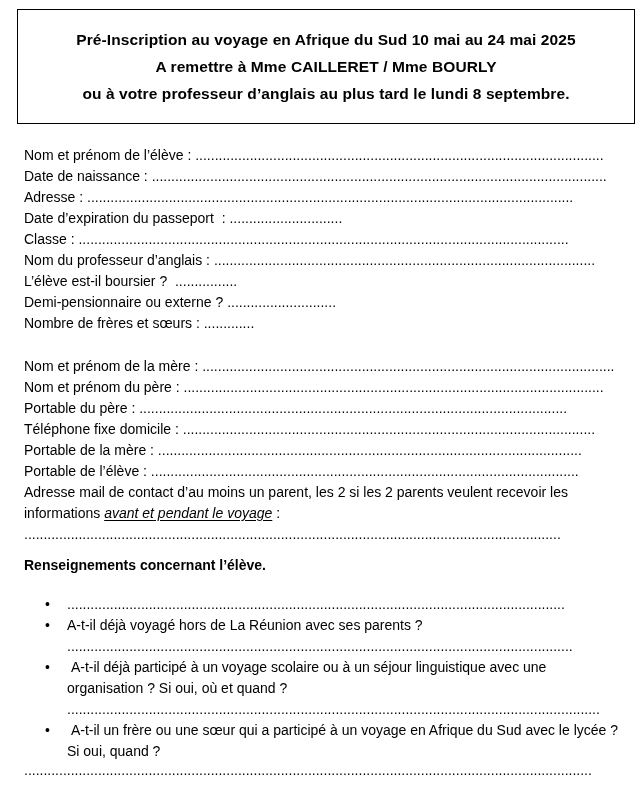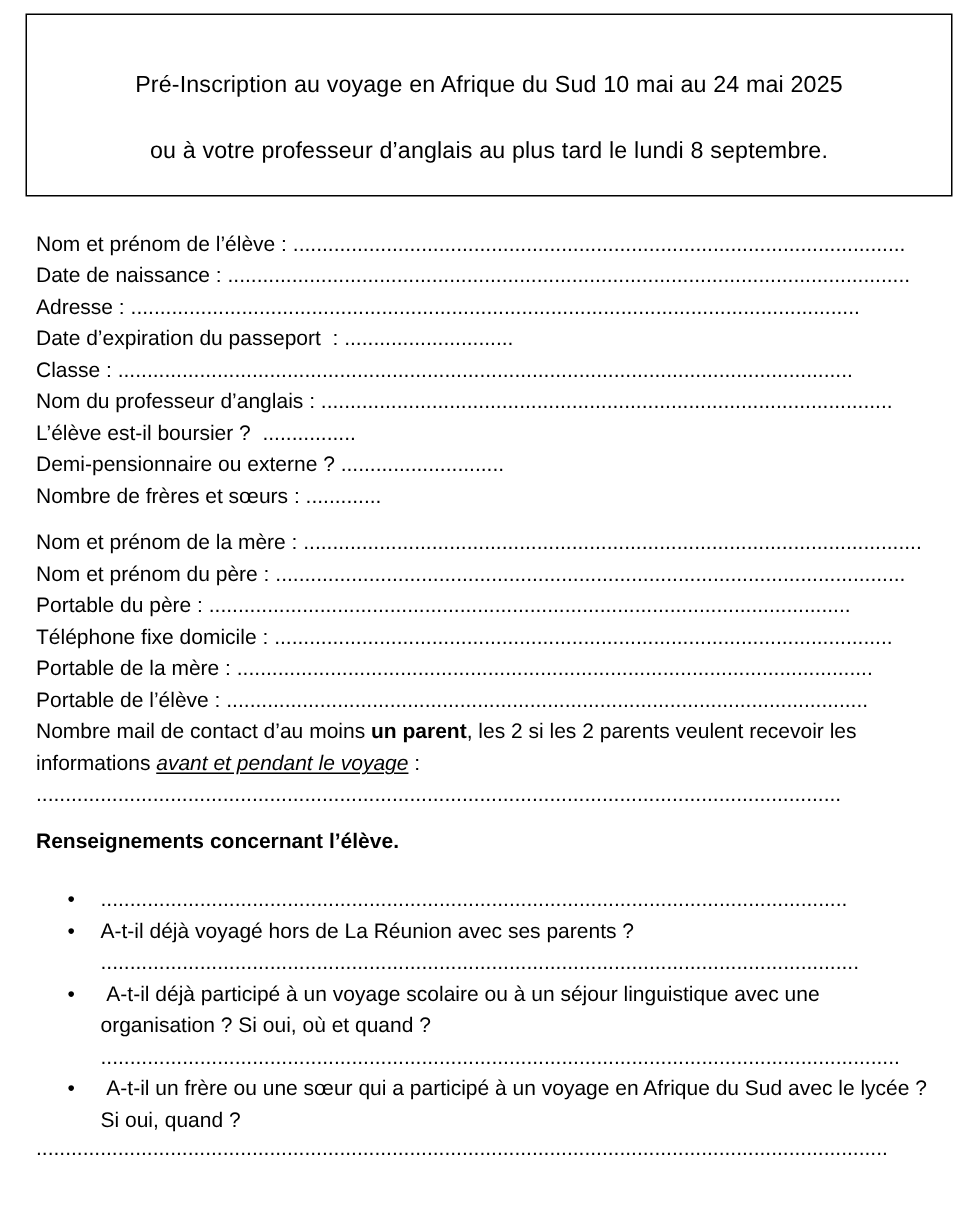--- a/index.html
+++ b/index.html
@@ -14,41 +14,40 @@
   .page { position: relative; width: 643px; height: 805px; background: #fff; }
 
   
   .header-box {
     margin: 9px 8px 0 17px;
     border: 1.5px solid #000;
     text-align: center;
     padding: 16px 4px;
   }
   .title-line {
-    font-weight: normal;
+    font-weight: bold;
     font-size: 15.5px;
     line-height: 27px;
     letter-spacing: 0.1px;
-    margin-top: 17px;
   }
 
   .doc-body { margin: 0 21px 0 24px; }
 
   .fieldgroup-1 { margin-top: 21px; }
-  .fieldgroup-2 { margin-top: 10px; }
+  .fieldgroup-2 { margin-top: 22px; }
 
   .line {
     line-height: 21px;
     white-space: pre;
     overflow: hidden;
   }
   .para {
     line-height: 21px;
   }
-  .bold { font-weight: bold; }
+  .bold { font-weight: normal; }
   .underline { text-decoration: underline; text-underline-offset: 2px; font-style: italic; }
 
   .section-heading {
     margin-top: 10px;
     font-weight: bold;
     line-height: 21px;
   }
 
   .bullet-list { margin-top: 18px; }
   .bullet-item { position: relative; padding-left: 43px; }
@@ -66,20 +65,21 @@
     overflow: hidden;
   }
 </style>
 </head>
 <body>
 
 <div class="page">
 
   <div class="header-box">
     <div class="title-line">Pré-Inscription au voyage en Afrique du Sud 10 mai au 24 mai 2025</div>
+    <div class="title-line">A remettre à Mme CAILLERET / Mme BOURLY</div>
     <div class="title-line">ou à votre professeur d’anglais au plus tard le lundi 8 septembre.</div>
   </div>
 
   <div class="doc-body">
 
     <div class="fieldgroup-1">
       <div class="line"><span>Nom et prénom de l’élève : </span><span>.........................................................................................................</span></div>
       <div class="line"><span>Date de naissance : </span><span>.....................................................................................................................</span></div>
       <div class="line"><span>Adresse : </span><span>.............................................................................................................................</span></div>
       <div class="line"><span>Date d’expiration du passeport  : </span><span>.............................</span></div>
@@ -92,21 +92,21 @@
 
     <div class="fieldgroup-2">
       <div class="line"><span>Nom et prénom de la mère : </span><span>..........................................................................................................</span></div>
       <div class="line"><span>Nom et prénom du père : </span><span>............................................................................................................</span></div>
       <div class="line"><span>Portable du père : </span><span>..............................................................................................................</span></div>
       <div class="line"><span>Téléphone fixe domicile : </span><span>..........................................................................................................</span></div>
       <div class="line"><span>Portable de la mère : </span><span>.............................................................................................................</span></div>
       <div class="line"><span>Portable de l’élève : </span><span>..............................................................................................................</span></div>
     </div>
 
-    <div class="para"><span>Nombre mail de contact d’au moins </span><span class="bold">un parent</span><span>, les 2 si les 2 parents veulent recevoir les informations </span><span class="underline">avant et pendant le voyage</span><span> :</span></div>
+    <div class="para"><span>Adresse mail de contact d’au moins </span><span class="bold">un parent</span><span>, les 2 si les 2 parents veulent recevoir les informations </span><span class="underline">avant et pendant le voyage</span><span> :</span></div>
     <div class="line">..........................................................................................................................................</div>
 
     <div class="section-heading">Renseignements concernant l’élève.</div>
 
     <div class="bullet-list">
 
       <div class="bullet-item">
         <span class="bullet-marker">•</span>
         <div class="bullet-dots">................................................................................................................................</div>
       </div>

